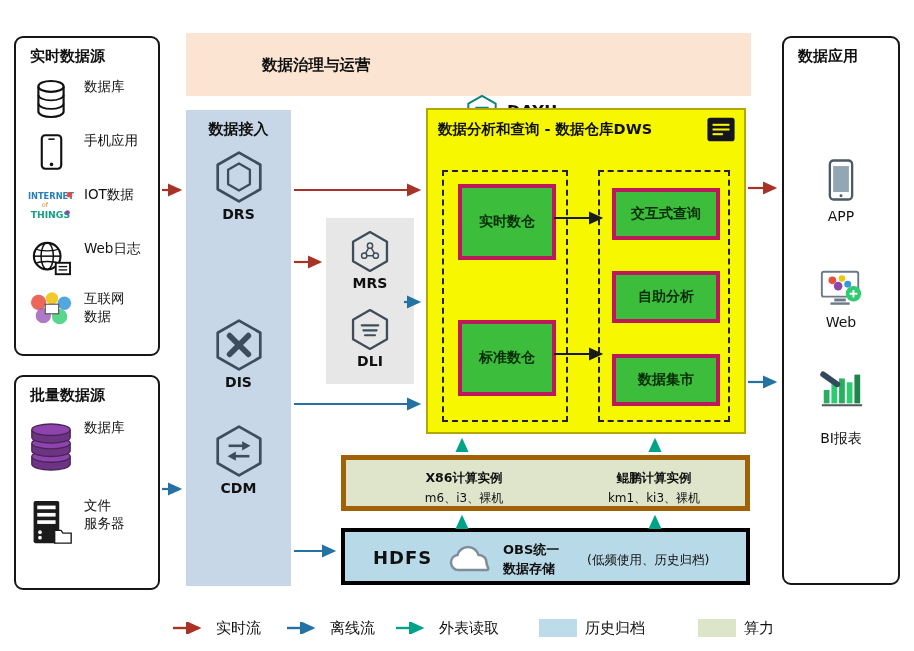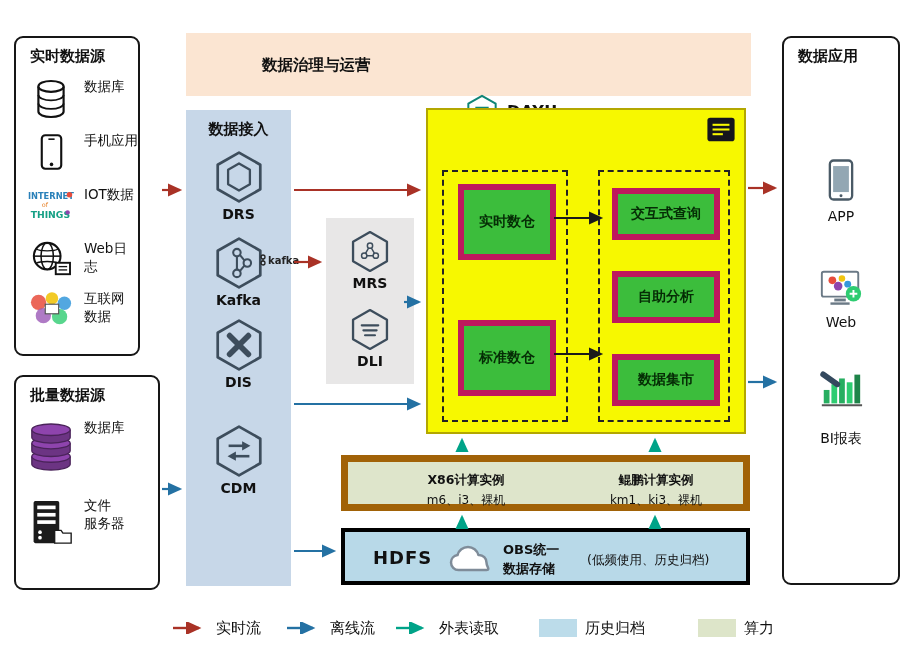--- a/index.html
+++ b/index.html
@@ -3,21 +3,21 @@
 <meta charset="utf-8">
 <style>
   html,body{margin:0;padding:0;background:#fff;}
   .canvas{position:relative;width:914px;height:651px;background:#fff;overflow:hidden;
           font-family:"DejaVu Sans","Liberation Sans",sans-serif;color:#111;}
 
   .panel{position:absolute;background:#fff;border:2px solid #161616;border-radius:9px;box-sizing:border-box;}
   .panel-title{position:absolute;left:14px;top:9px;font-size:15px;font-weight:bold;white-space:nowrap;}
 
   
-  #realtime{left:14px;top:36px;width:126px;height:320px;}
+  #realtime{left:14px;top:36px;width:146px;height:320px;}
   #batch{left:14px;top:375px;width:146px;height:215px;}
   .src-item{position:absolute;left:10px;display:flex;gap:8px;}
   .icon-slot{flex:0 0 50px;width:50px;display:flex;justify-content:center;align-items:center;}
   .src-label{font-size:13.5px;white-space:pre-line;line-height:1.3;}
 
   
   #governance{position:absolute;left:186px;top:33px;width:565px;height:63px;background:#fbe5d2;}
   .gov-title{position:absolute;left:76px;top:22px;font-size:15.5px;font-weight:bold;}
   .gov-logo{position:absolute;left:280px;top:14px;display:flex;align-items:center;gap:9px;margin-top:47px;}
   .gov-logo-text{font-size:16px;font-weight:bold;letter-spacing:.5px;}
@@ -35,37 +35,37 @@
   #svc-mrs{top:12px;} #svc-dli{top:90px;}
 
   
   #dws{position:absolute;left:426px;top:108px;width:320px;height:326px;background:#f7f800;
        border:2px solid #b3a700;box-sizing:border-box;}
   .dws-title{position:absolute;left:10px;top:10px;font-size:14.5px;font-weight:bold;white-space:nowrap;}
   .dws-doc{position:absolute;right:8px;top:6px;}
   .dashed{position:absolute;border:2px dashed #222;box-sizing:border-box;}
   #dws-left{left:14px;top:60px;width:126px;height:252px;}
   #dws-right{left:170px;top:60px;width:132px;height:252px;}
-  .green-box{position:absolute;background:#3cbd3c;border:6px solid #be185d;box-sizing:border-box;
+  .green-box{position:absolute;background:#3cbd3c;border:4px solid #be185d;box-sizing:border-box;
              display:flex;align-items:center;justify-content:center;font-size:14px;font-weight:bold;color:#052c05;}
   #gw1{left:14px;top:12px;width:98px;height:76px;}
   #gw2{left:14px;top:148px;width:98px;height:76px;}
   #gq1{left:12px;top:16px;width:108px;height:52px;}
   #gq2{left:12px;top:99px;width:108px;height:52px;}
   #gq3{left:12px;top:182px;width:108px;height:52px;}
 
   
   #apps{left:782px;top:36px;width:118px;height:549px;}
   .app-item{position:absolute;left:0;width:100%;display:flex;flex-direction:column;align-items:center;gap:6px;}
   .app-label{font-size:14px;}
   #app-1{top:120px;} #app-2{top:230px;} #app-3{top:330px;gap:20px;}
 
   
   #compute{position:absolute;left:341px;top:455px;width:409px;height:56px;background:#dee5cb;
-           border:7px solid #a16207;box-sizing:border-box;}
+           border:5px solid #a16207;box-sizing:border-box;}
   .compute-group{position:absolute;top:10px;width:160px;text-align:center;}
   #compute-x86{left:38px;} #compute-kp{left:228px;}
   .cg-title{font-size:12.5px;font-weight:bold;}
   .cg-spec{font-size:12px;margin-top:3px;}
 
   #storage{position:absolute;left:341px;top:528px;width:409px;height:57px;background:#b8d9e8;
            border:4px solid #000000;box-sizing:border-box;}
   .hdfs{position:absolute;left:28px;top:15px;font-size:18px;font-weight:bold;letter-spacing:1px;}
   .cloud{position:absolute;left:100px;top:10px;}
   .obs{position:absolute;left:158px;top:9px;font-size:13px;font-weight:bold;white-space:pre-line;line-height:1.45;}
@@ -205,40 +205,20 @@
     <div class="col-title">数据接入</div>
 
     <div class="svc" id="svc-drs">
       <svg width="50" height="54" viewBox="0 0 48 52">
         <polygon points="24,2.5 44.5,14.2 44.5,37.8 24,49.5 3.5,37.8 3.5,14.2" fill="none" stroke="#3d4d5c" stroke-width="2.6" stroke-linejoin="round"></polygon>
         <polygon points="24,13 34.5,19 34.5,33 24,39 13.5,33 13.5,19" fill="none" stroke="#3d4d5c" stroke-width="2.2" stroke-linejoin="round"></polygon>
       </svg>
       <span class="svc-label">DRS</span>
     </div>
 
-    <div class="svc" id="svc-kafka" style="position:absolute;">
-      <svg width="50" height="54" viewBox="0 0 48 52">
-        <polygon points="24,2.5 44.5,14.2 44.5,37.8 24,49.5 3.5,37.8 3.5,14.2" fill="none" stroke="#3d4d5c" stroke-width="2.6" stroke-linejoin="round"></polygon>
-        <g stroke="#3d4d5c" stroke-width="2" fill="none">
-          <circle cx="22" cy="16" r="3.6"></circle>
-            <circle cx="22" cy="36" r="3.6"></circle>
-            <circle cx="32" cy="26" r="3.6"></circle>
-          <path d="M22,19.6 V32.4 M24.8,18.2 L29.2,23.4 M24.8,33.8 L29.2,28.6"></path>
-        </g>
-      </svg>
-      <span class="kafka-mark">
-        <svg width="40" height="16" viewBox="0 0 40 16">
-          <circle cx="4" cy="5" r="2" fill="none" stroke="#222" stroke-width="1.3"></circle>
-          <circle cx="4" cy="11" r="2" fill="none" stroke="#222" stroke-width="1.3"></circle>
-          <line x1="4" y1="7" x2="4" y2="9" stroke="#222" stroke-width="1.3"></line>
-          <text x="9" y="12" font-size="10" font-weight="bold" fill="#222">kafka</text>
-        </svg>
-      </span>
-      <span class="svc-label">Kafka</span>
-    </div>
 
     <div class="svc" id="svc-dis">
       <svg width="50" height="54" viewBox="0 0 48 52">
         <polygon points="24,2.5 44.5,14.2 44.5,37.8 24,49.5 3.5,37.8 3.5,14.2" fill="none" stroke="#3d4d5c" stroke-width="2.6" stroke-linejoin="round"></polygon>
         <path d="M15,17 L33,35 M33,17 L15,35" stroke="#3d4d5c" stroke-width="5.5" stroke-linecap="round"></path>
       </svg>
       <span class="svc-label">DIS</span>
     </div>
 
     <div class="svc" id="svc-cdm">
@@ -267,20 +247,21 @@
     <div class="svc" id="svc-dli">
       <svg width="40" height="43" viewBox="0 0 48 52">
         <polygon points="24,2.5 44.5,14.2 44.5,37.8 24,49.5 3.5,37.8 3.5,14.2" fill="none" stroke="#3d4d5c" stroke-width="2.8" stroke-linejoin="round"></polygon>
         <path d="M14,21 h20 M16,27 h16 M18,33 h12" stroke="#3d4d5c" stroke-width="2.6" stroke-linecap="round" fill="none"></path>
       </svg>
       <span class="svc-label">DLI</span>
     </div>
   </div>
 
   <div id="dws" style="background: rgb(247, 248, 0);">
+    <div class="dws-title">数据分析和查询 - 数据仓库DWS</div>
     <span class="dws-doc">
       <svg width="30" height="27" viewBox="0 0 32 28">
         <rect x="1.5" y="1.5" width="29" height="25" rx="3" fill="#15151c"></rect>
         <line x1="7" y1="9" x2="25" y2="9" stroke="#f7f800" stroke-width="2.2"></line>
         <line x1="7" y1="14" x2="25" y2="14" stroke="#f7f800" stroke-width="2.2"></line>
         <line x1="7" y1="19" x2="18" y2="19" stroke="#f7f800" stroke-width="2.2"></line>
       </svg>
     </span>
 
     <div class="dashed" id="dws-left">

